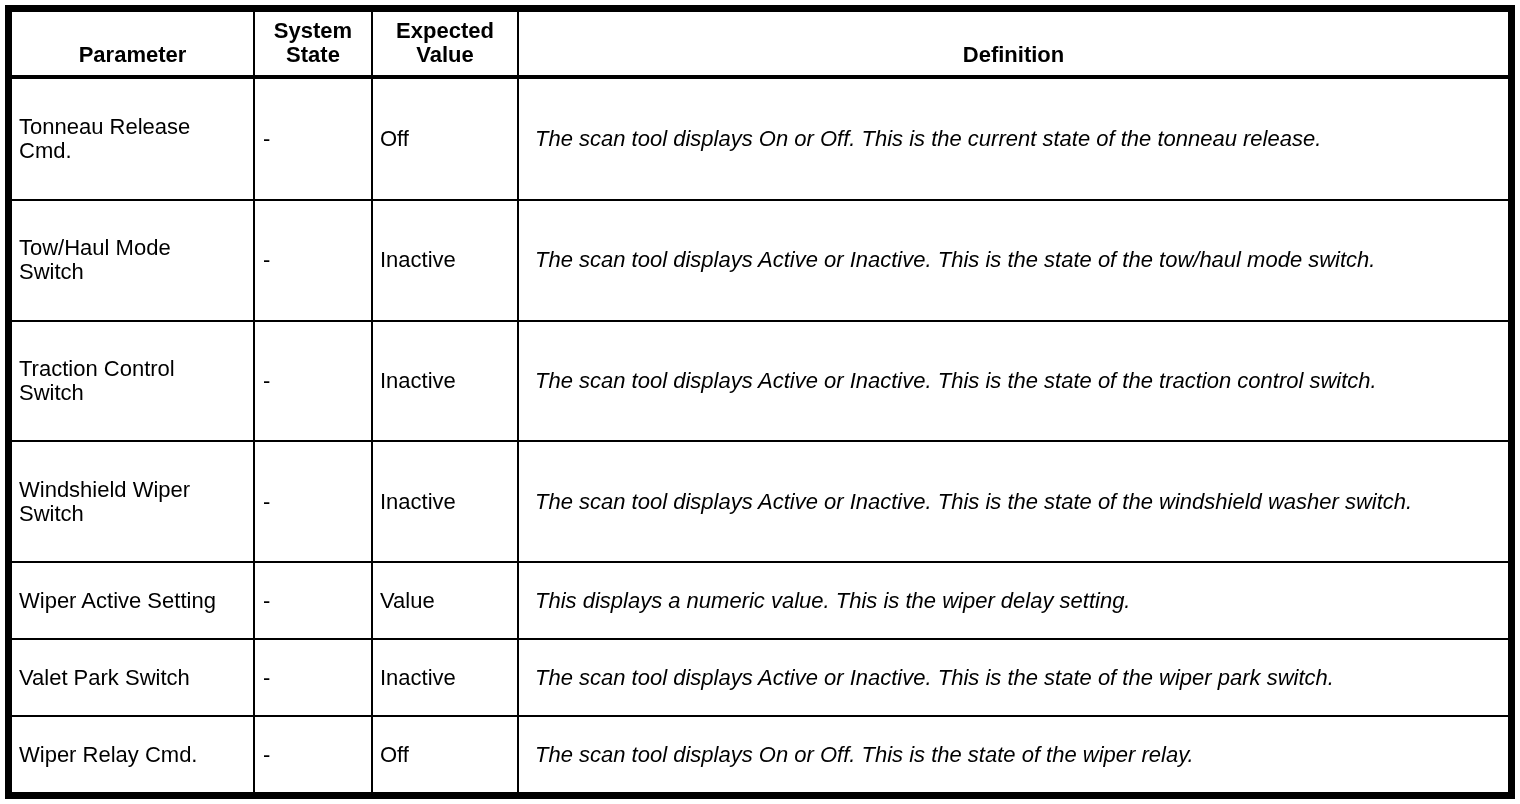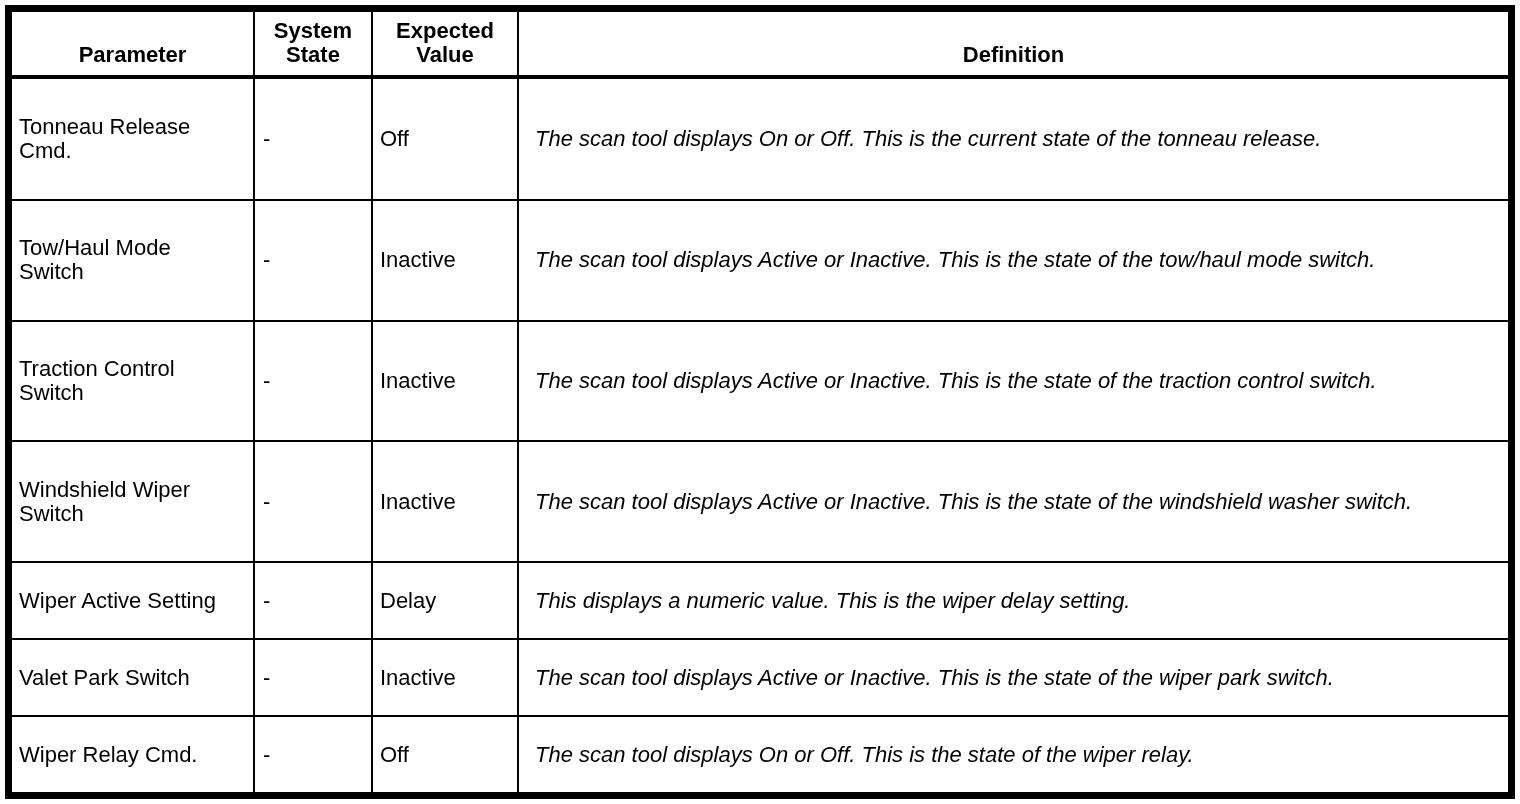--- a/index.html
+++ b/index.html
@@ -105,21 +105,21 @@
           </tr>
           <tr>
             <td class="c0">Windshield Wiper Switch</td>
             <td class="c1">-</td>
             <td class="c2">Inactive</td>
             <td class="c3">The scan tool displays Active or Inactive. This is the state of the windshield washer switch.</td>
           </tr>
           <tr>
             <td class="c0">Wiper Active Setting</td>
             <td class="c1">-</td>
-            <td class="c2">Delay</td>
+            <td class="c2">Value</td>
             <td class="c3">This displays a numeric value. This is the wiper delay setting.</td>
           </tr>
           <tr>
             <td class="c0">Valet Park Switch</td>
             <td class="c1">-</td>
             <td class="c2">Inactive</td>
             <td class="c3">The scan tool displays Active or Inactive. This is the state of the wiper park switch.</td>
           </tr>
           <tr>
             <td class="c0">Wiper Relay Cmd.</td>

